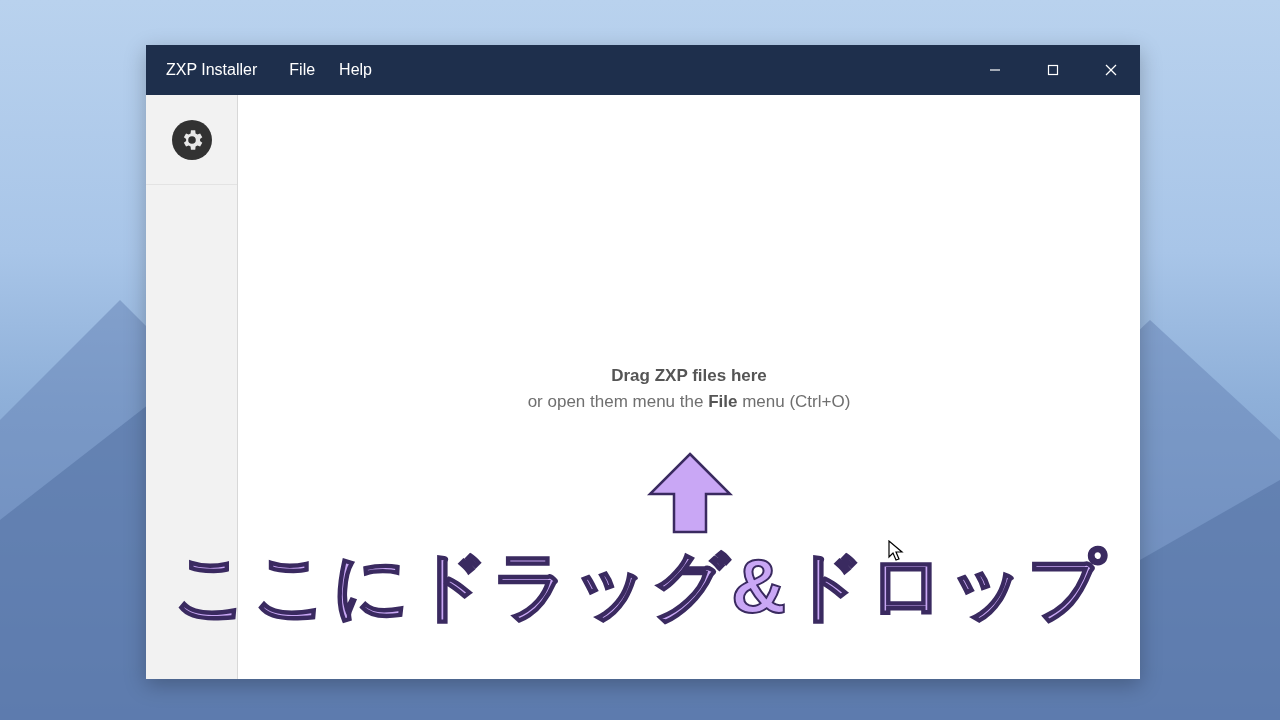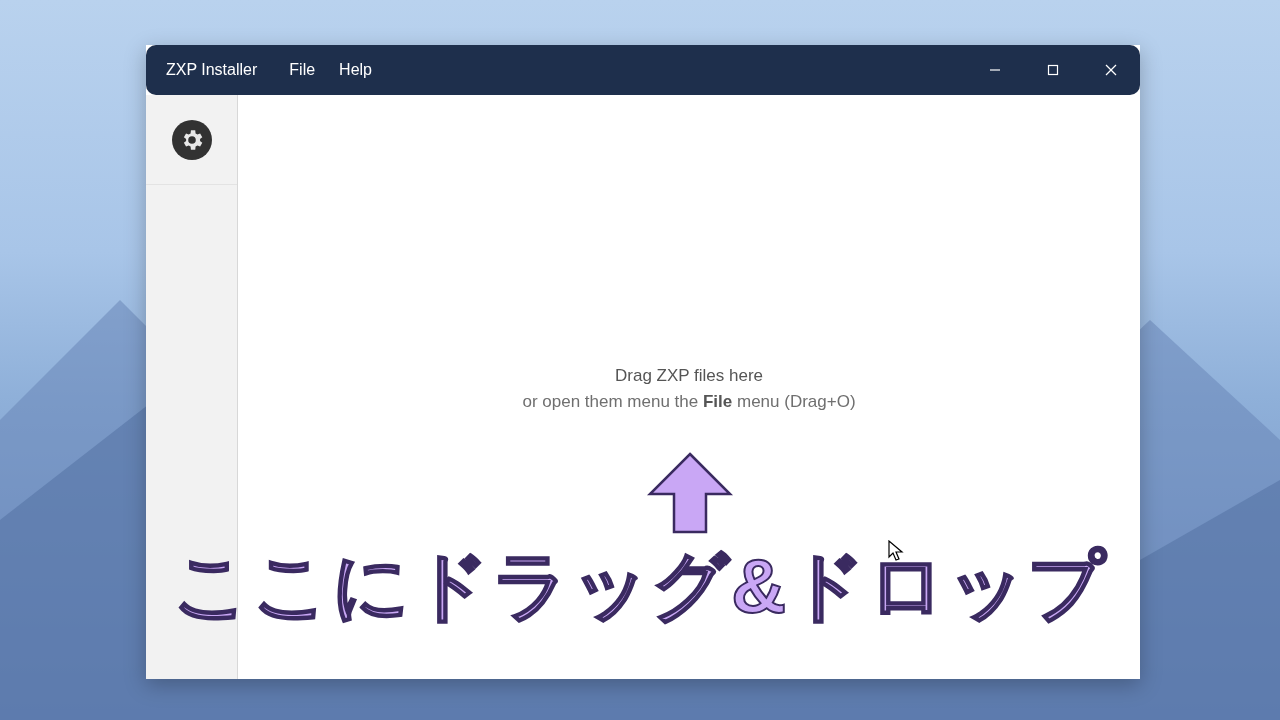--- a/index.html
+++ b/index.html
@@ -12,21 +12,20 @@
   .mtn { position: absolute; bottom: 0; width: 100%; }
   .mtn svg { display: block; }
   .window {
     position: absolute; left: 146px; top: 45px; width: 994px; height: 634px;
     background: #ffffff; box-shadow: 0 6px 20px rgba(0,0,0,.25);
     display: flex; flex-direction: column;
   }
   .titlebar {
     height: 50px; background: #1e2f4c; color: #ffffff; display: flex; align-items: center;
     font-size: 16px;
-    border-radius: 10px;
   }
   .app-title { padding: 0 20px; font-weight: 400; }
   .menu { display: flex; }
   .menu-item { padding: 0 12px; cursor: default; line-height: 50px; }
   .win-controls { margin-left: auto; display: flex; }
   .win-btn { width: 58px; height: 50px; display: flex; align-items: center; justify-content: center; }
   .win-btn svg { stroke: #ffffff; stroke-width: 1.2; fill: none; }
   .body { flex: 1; display: flex; position: relative; }
   .sidebar {
     width: 92px; background: #f2f2f2; border-right: 1px solid #d8d8d8;
@@ -37,21 +36,21 @@
   .ae-badge {
     width: 40px; height: 40px; background: #b29ccf; color: #ffffff; font-weight: 600;
     display: flex; align-items: center; justify-content: center; font-size: 18px;
     border: 2px solid #d3c5e5;
   }
   .content {
     flex: 1; background: #ffffff; position: relative; display: flex; flex-direction: column;
     align-items: center; justify-content: center;
   }
   .drop-text { text-align: center; color: #6f6f6f; font-size: 17px; line-height: 1.55; position: absolute; top: 268px; width:100%; }
-  .drop-text .line1 { font-weight: 400; color: #555; }
+  .drop-text .line1 { font-weight: 700; color: #555; }
   .drop-text .bold { font-weight: 700; color: #555; }
   
   .anno { position: absolute; left: 0; top: 0; width: 1280px; height: 720px; pointer-events: none; }
   .arrow-up {
     position: absolute; left: 646px; top: 450px;
   }
   .jp-text {
     position: absolute; left: 50%; transform: translateX(-50%); top: 536px;
     font-size: 76px; font-weight: 800; color: #c9a7f5;
     -webkit-text-stroke: 2px #3a2a60;
@@ -107,21 +106,21 @@
               <path d="M19.4 13c.04-.33.06-.66.06-1s-.02-.67-.06-1l2.1-1.63-2-3.46-2.47 1a7.6 7.6 0 0 0-1.73-1L15 3h-4l-.3 2.9c-.62.26-1.2.6-1.73 1l-2.47-1-2 3.46L6.6 11c-.04.33-.06.66-.06 1s.02.67.06 1l-2.1 1.63 2 3.46 2.47-1c.53.4 1.11.74 1.73 1L11 21h4l.3-2.9c.62-.26 1.2-.6 1.73-1l2.47 1 2-3.46L19.4 13ZM12 15.5A3.5 3.5 0 1 1 12 8.5a3.5 3.5 0 0 1 0 7Z"></path>
             </svg>
           </div>
         </div>
       </div>
 
       <div class="content">
         <div class="drop-text">
           <div class="line1">Drag ZXP files here</div>
           <div>
-            <span>or open them menu the </span><span class="bold">File</span><span> menu (Drag+O)</span>
+            <span>or open them menu the </span><span class="bold">File</span><span> menu (Ctrl+O)</span>
           </div>
         </div>
       </div>
     </div>
   </div>
 
   <div class="anno">
     <div class="arrow-up">
       <svg width="88" height="88" viewBox="0 0 88 88">
         <path d="M44 4 L84 44 L60 44 L60 82 L28 82 L28 44 L4 44 Z" fill="#c9a7f5" stroke="#3a2a60" stroke-width="2.5"></path>

